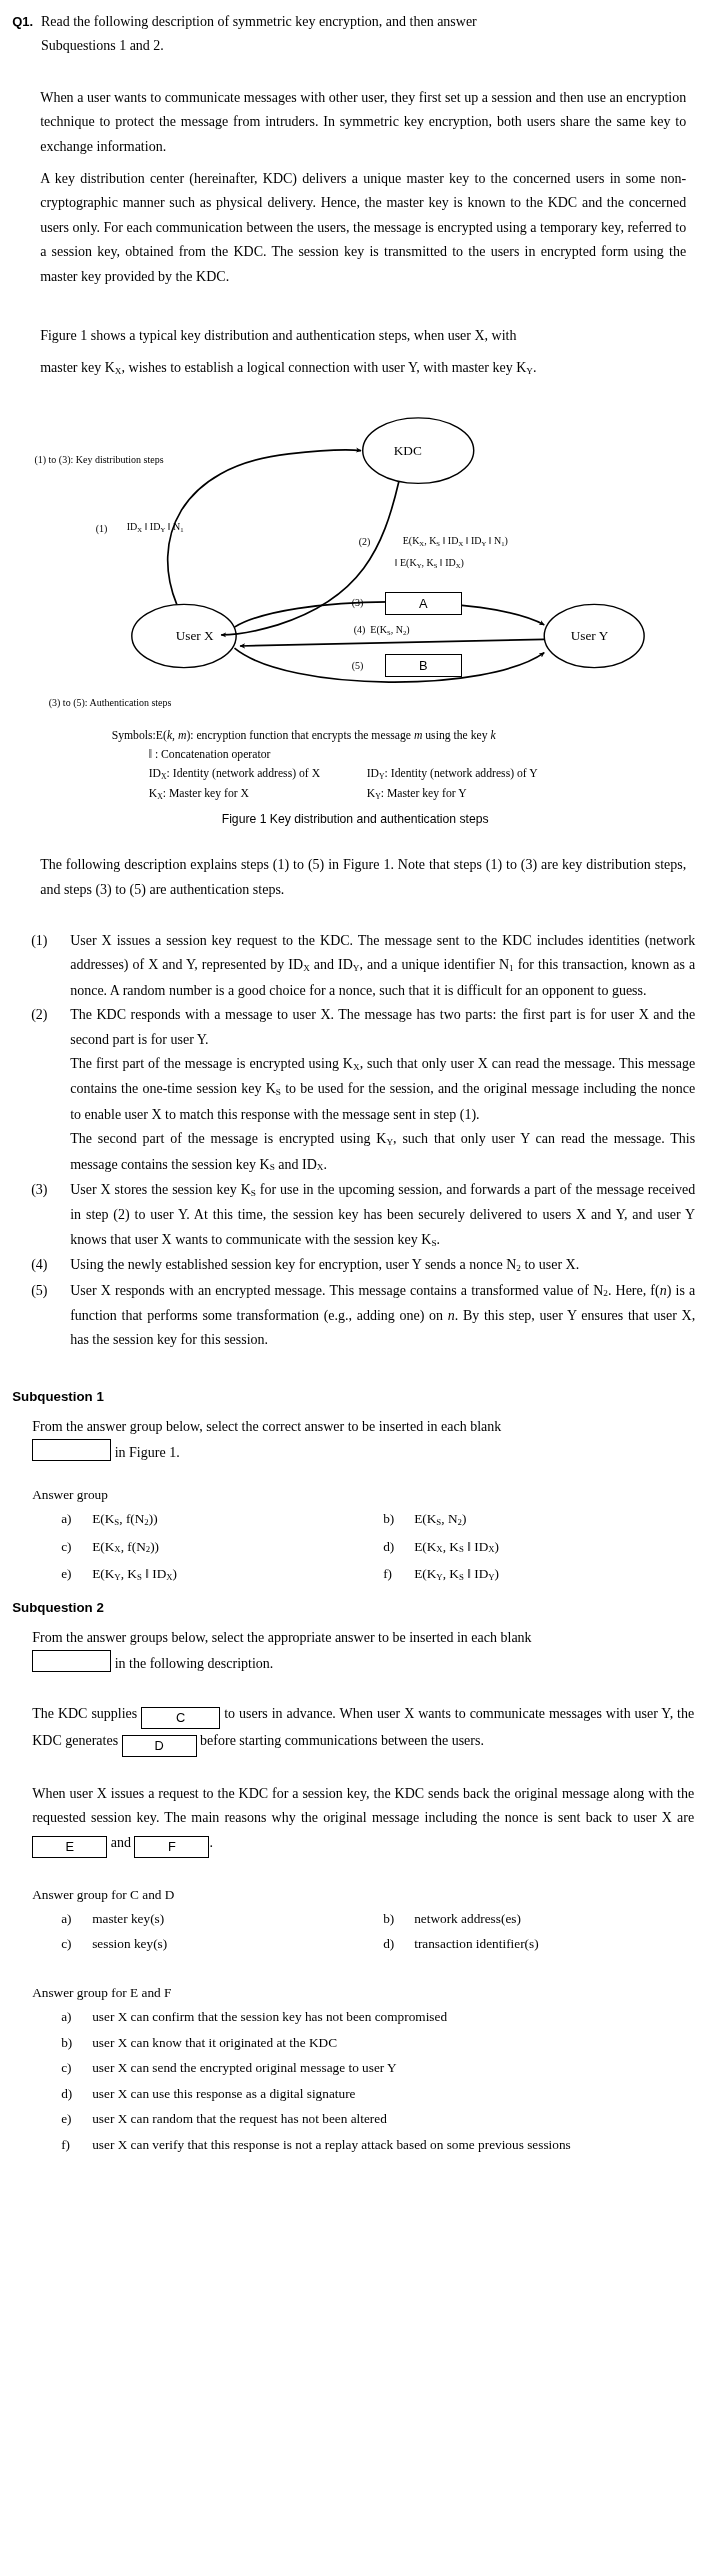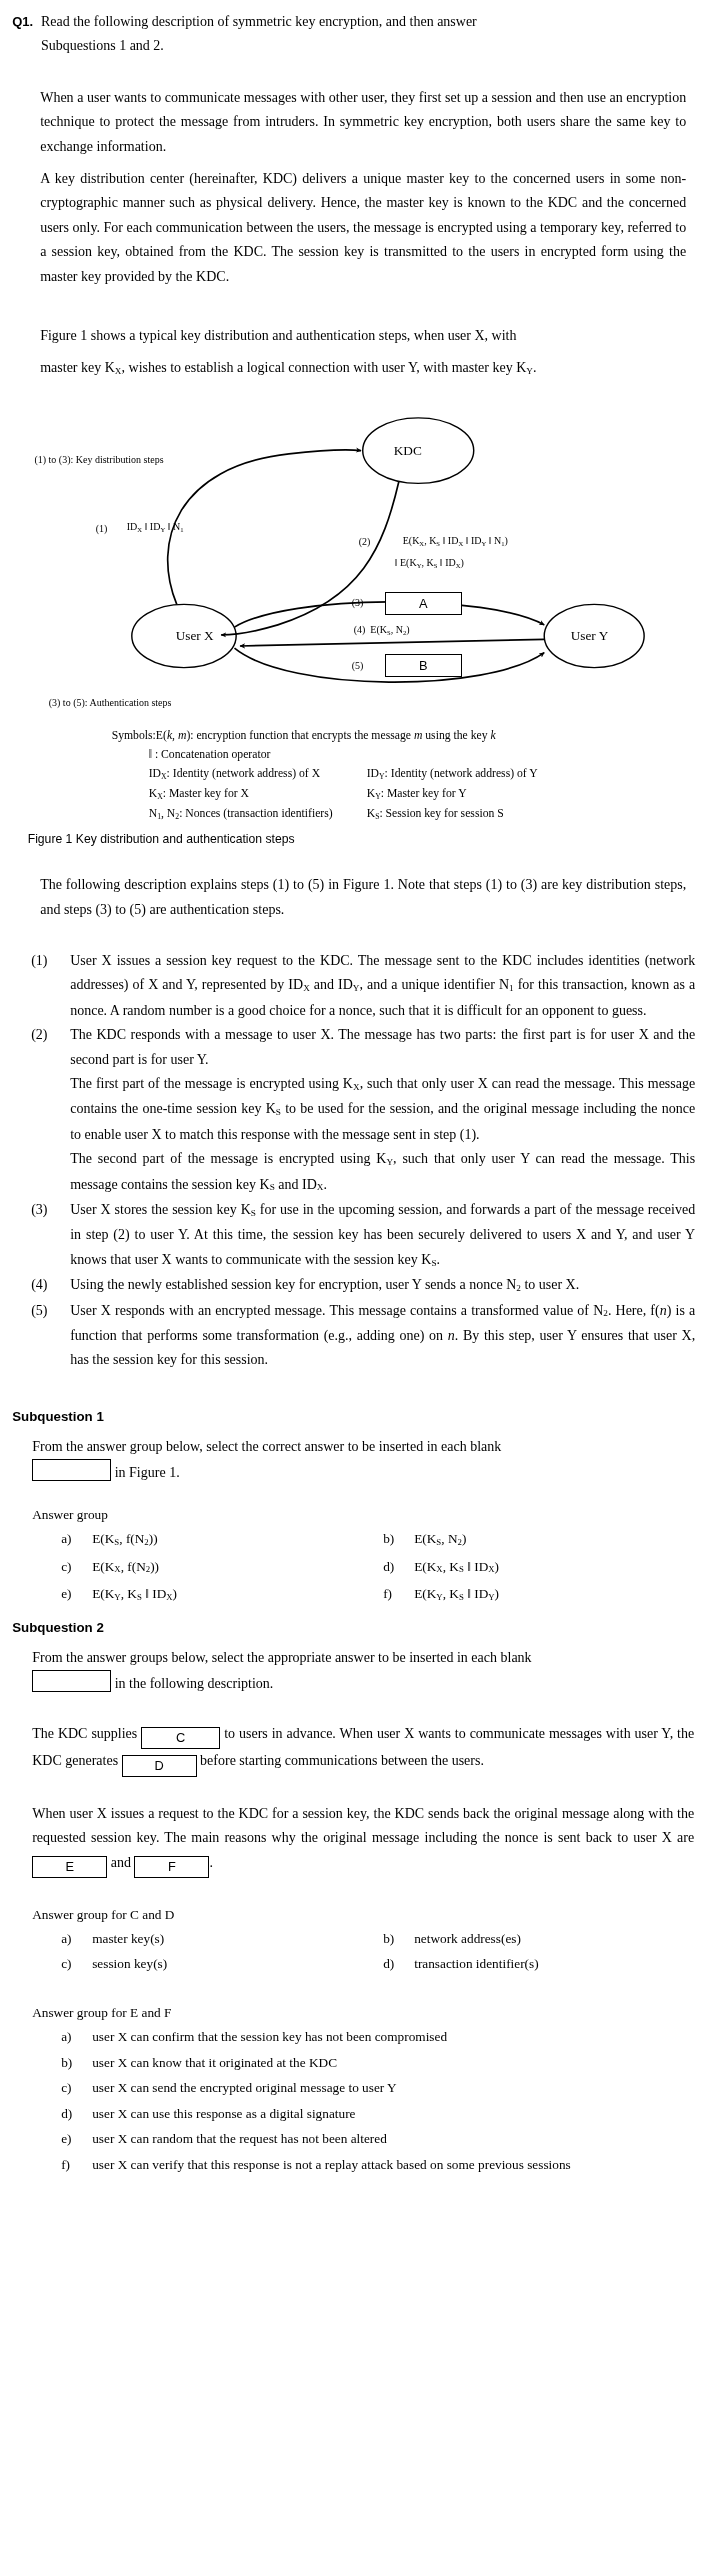--- a/index.html
+++ b/index.html
@@ -107,21 +107,21 @@
     font-size: 11.7px;
     line-height: 19px;
   }
   .sym-row { display: flex; }
   .sym-head { flex: 0 0 37px; }
   .sym-col-a { flex: 0 0 218px; }
   .sym-col-b { flex: 1 1 auto; }
   .sym-indent { padding-left: 37px; }
 
   .fig-caption {
-    text-align: left;
+    text-align: center;
     font-family: "Liberation Sans", "DejaVu Sans", sans-serif;
     font-size: 12.2px;
     margin-top: 7.8px;
   }
 
   
   .num-list { margin: 0; }
   .num-item {
     display: flex;
     align-items: flex-start;
@@ -286,24 +286,20 @@
       </div>
       <div class="sym-indent">‖ :  Concatenation operator</div>
       <div class="sym-row sym-indent">
         <div class="sym-col-a"><span>ID</span><sub class="sc">X</sub><span>:  Identity (network address) of X</span></div>
         <div class="sym-col-b"><span>ID</span><sub class="sc">Y</sub><span>:  Identity (network address) of Y</span></div>
       </div>
       <div class="sym-row sym-indent">
         <div class="sym-col-a"><span>K</span><sub class="sc">X</sub><span>:  Master key for X</span></div>
         <div class="sym-col-b"><span>K</span><sub class="sc">Y</sub><span>:  Master key for Y</span></div>
       </div>
-      <div class="sym-row sym-indent">
-        <div class="sym-col-a"><span>N</span><sub class="sc">1</sub><span>, N</span><sub class="sc">2</sub><span>:  Nonces (transaction identifiers)</span></div>
-        <div class="sym-col-b"><span>K</span><sub class="sc">S</sub><span>:  Session key for session S</span></div>
-      </div>
     </div>
 
     <div class="fig-caption">Figure 1  Key distribution and authentication steps</div>
   </div>
 
   <div class="gap-md"></div>
 
   <div style="margin-left:20px; width:662px;">
     <p class="para">The following description explains steps (1) to (5) in Figure 1.  Note that steps (1) to (3) are key distribution steps, and steps (3) to (5) are authentication steps.</p>
   </div>

